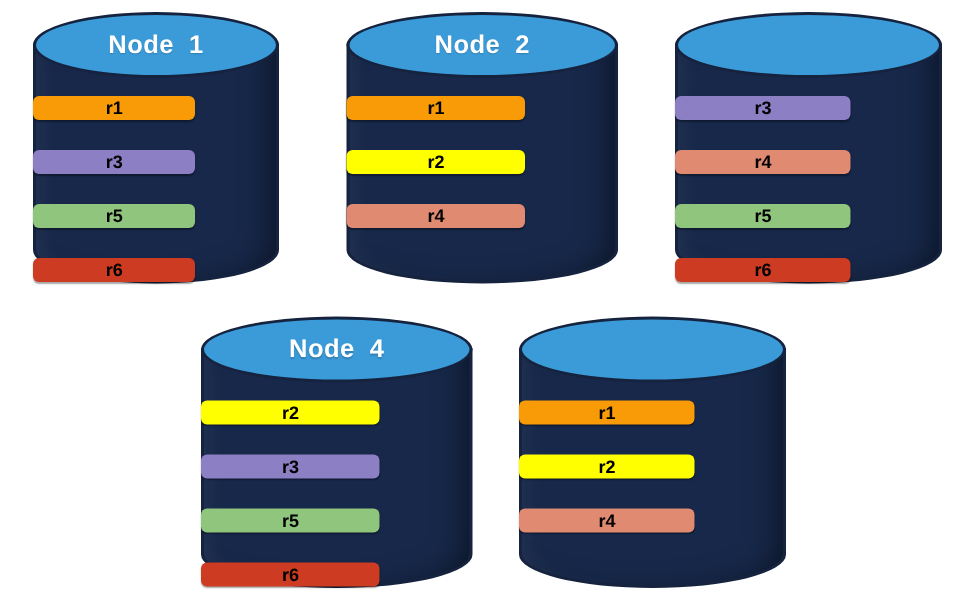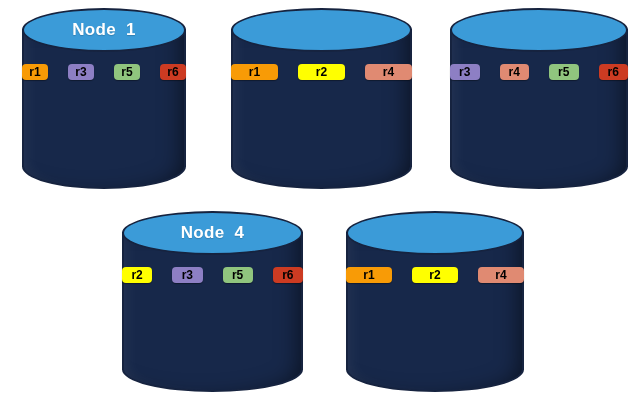--- a/index.html
+++ b/index.html
@@ -72,41 +72,42 @@
     text-shadow: 0 1px 1px rgba(0,0,0,0.18);
   }
 
   
   .records {
     position: absolute;
     left: 0;
     right: 0;
     top: 56px;
     display: flex;
+    flex-direction: column;
     align-items: flex-start;
     gap: 20px;
   }
   .record-bar {
     width: 66%;
     height: 16px;
     border-radius: 4px;
     text-align: center;
     font-size: 12px;
     font-weight: bold;
     color: #000000;
     line-height: 16px;
     box-sizing: border-box;
     box-shadow: 0 1px 1px rgba(0,0,0,0.35);
   }
 
   
   #node-1 { left: 10px;  top: 8px;   width: 164px; height: 181px; margin-left: 12px; }
   #node-2 { left: 231px; top: 8px;   width: 181px; height: 181px; }
   #node-3 { left: 450px; top: 8px;   width: 178px; height: 181px; }
-  #node-4 { left: 122px; top: 211px; width: 181px; height: 181px; }
+  #node-4 { left: 134px; top: 211px; width: 181px; height: 181px; }
   #node-5 { left: 346px; top: 211px; width: 178px; height: 181px; }
 </style>
 </head>
 <body>
 
 <div id="canvas">
 
   <div class="node" id="node-1">
     <div class="cyl">
       <div class="cyl-body"></div>
@@ -118,20 +119,21 @@
         <div class="record-bar" style="background: rgb(141, 127, 196);">r3</div>
         <div class="record-bar" style="background: rgb(144, 197, 126);">r5</div>
         <div class="record-bar" style="background: rgb(204, 59, 34);">r6</div>
       </div>
   </div>
 
   <div class="node" id="node-2">
     <div class="cyl">
       <div class="cyl-body"></div>
       <div class="cyl-top"></div>
+      <div class="cyl-title">Node  2</div>
     </div>
     <div class="records">
         <div class="record-bar" style="background: rgb(248, 155, 6);">r1</div>
         <div class="record-bar" style="background: rgb(255, 255, 0);">r2</div>
         <div class="record-bar" style="background: rgb(224, 138, 114);">r4</div>
       </div>
   </div>
 
   <div class="node" id="node-3">
     <div class="cyl">

